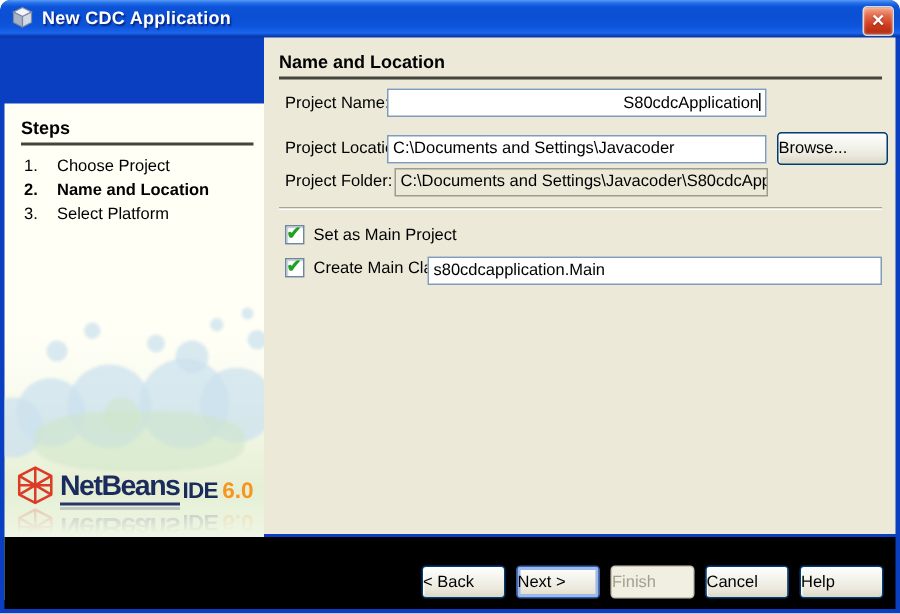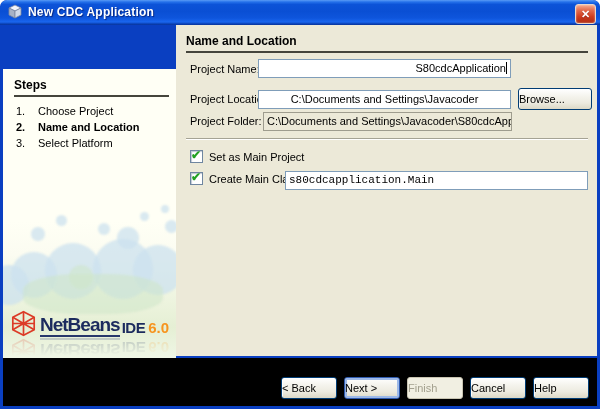--- a/index.html
+++ b/index.html
@@ -196,21 +196,21 @@
 
   <div class="right-panel">
     <div class="panel-heading content-heading">Name and Location</div>
 
     <span class="form-label" style="left:14px;top:38px;">Project Name:</span>
     <div class="field" style="left:82px;top:34px;width:253px;text-align:right;">
       <span>S80cdcApplication</span><span class="caret"></span>
     </div>
 
     <span class="form-label" style="left:14px;top:68px;">Project Location:</span>
-    <div class="field" style="left:82px;top:65px;width:253px;text-align:center;">
+    <div class="field" style="left:82px;top:65px;width:253px;">
       <span>C:\Documents and Settings\Javacoder</span>
     </div>
     <div class="xp-btn browse-btn">Browse...</div>
 
     <span class="form-label" style="left:14px;top:90px;">Project Folder:</span>
     <div class="field readonly" style="left:87px;top:87px;width:249px;">
       <span>C:\Documents and Settings\Javacoder\S80cdcApplication</span>
     </div>
 
     <div class="etched" style="left:10px;top:113px;width:402px;"></div>
@@ -221,21 +221,21 @@
       </span>
       <span>Set as Main Project</span>
     </div>
 
     <div class="cb-row" style="left:14px;top:147px;">
       <span class="cb-box">
         <span class="cb-check">✔</span>
       </span>
       <span>Create Main Class</span>
     </div>
-    <div class="field" style="left:109px;top:146px;width:303px;font-family:Liberation Mono, monospace;">
+    <div class="field" style="left:109px;top:146px;width:303px;">
       <span>s80cdcapplication.Main</span>
     </div>
   </div>
 
   <div class="footer">
     <div class="btn-row">
       <div class="xp-btn">&lt; Back</div>
       <div class="xp-btn default">Next &gt;</div>
       <div class="xp-btn disabled">Finish</div>
       <div class="xp-btn">Cancel</div>

